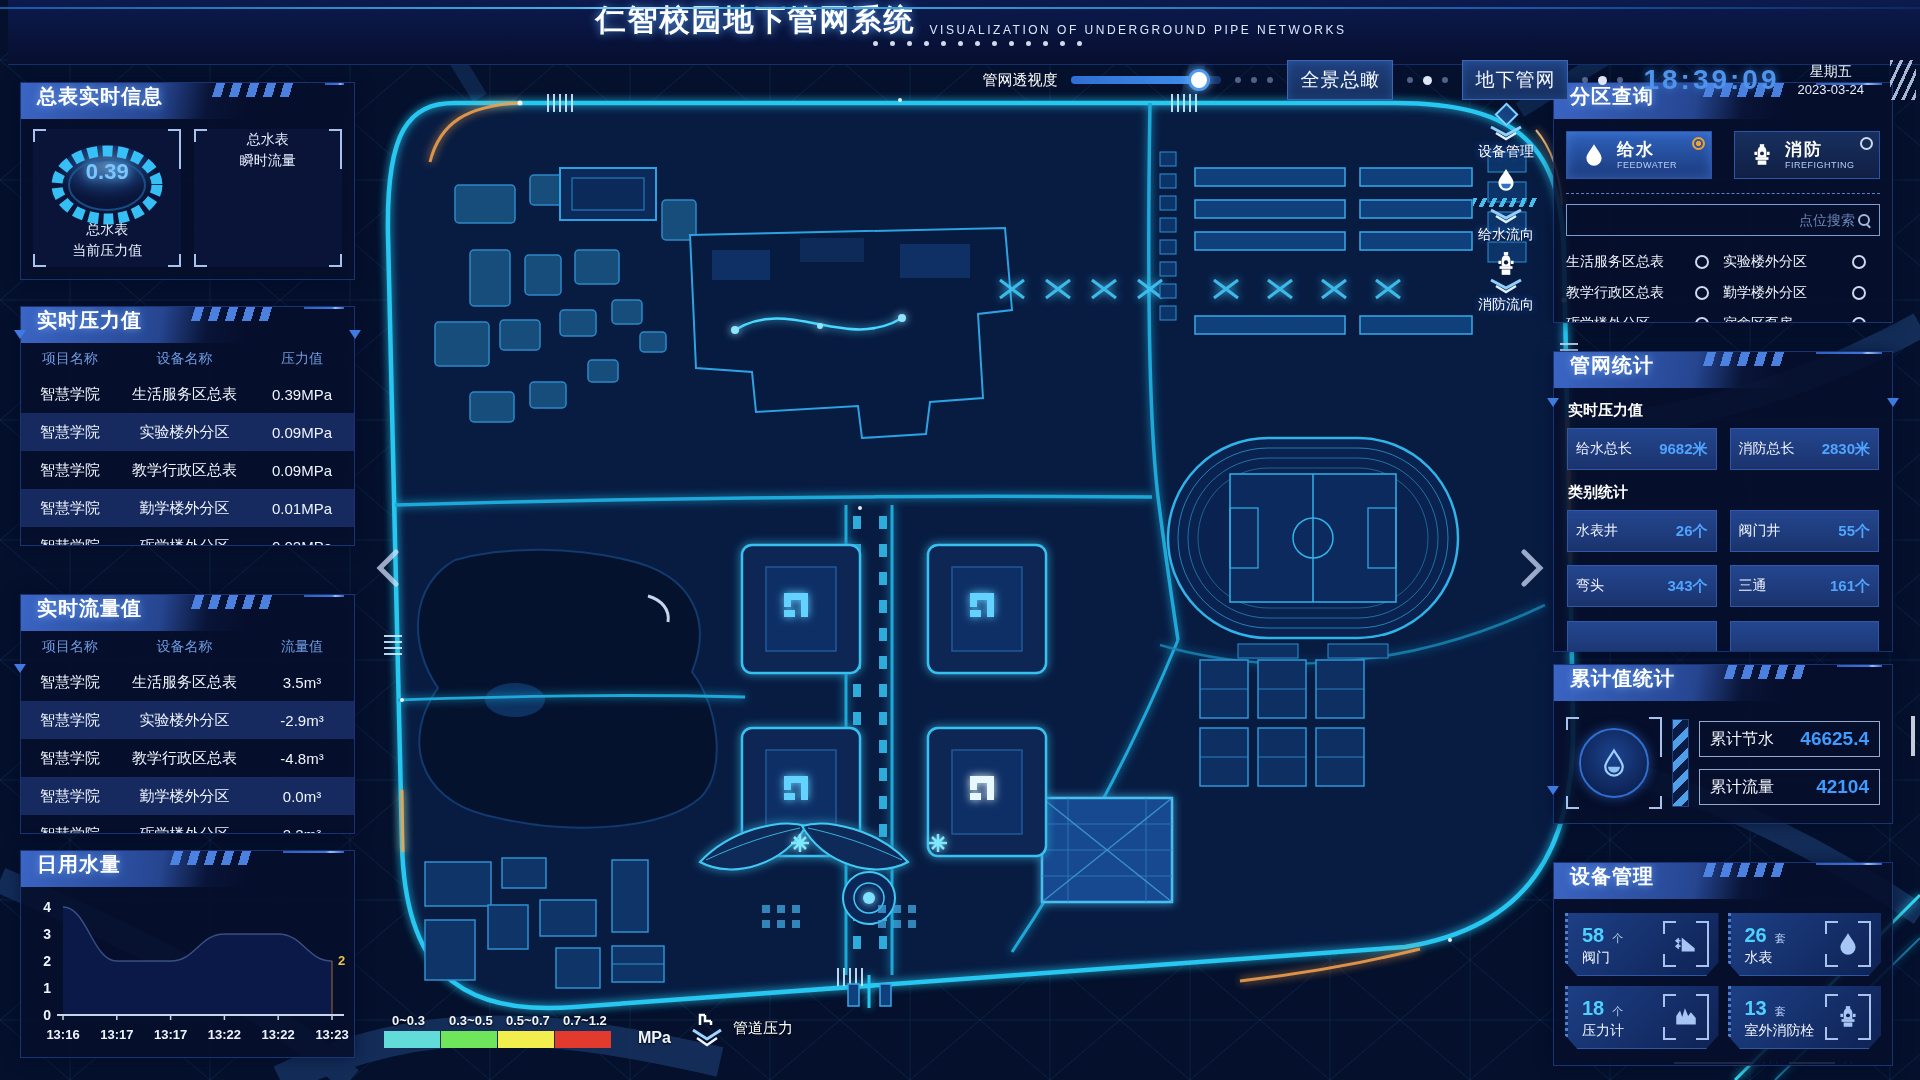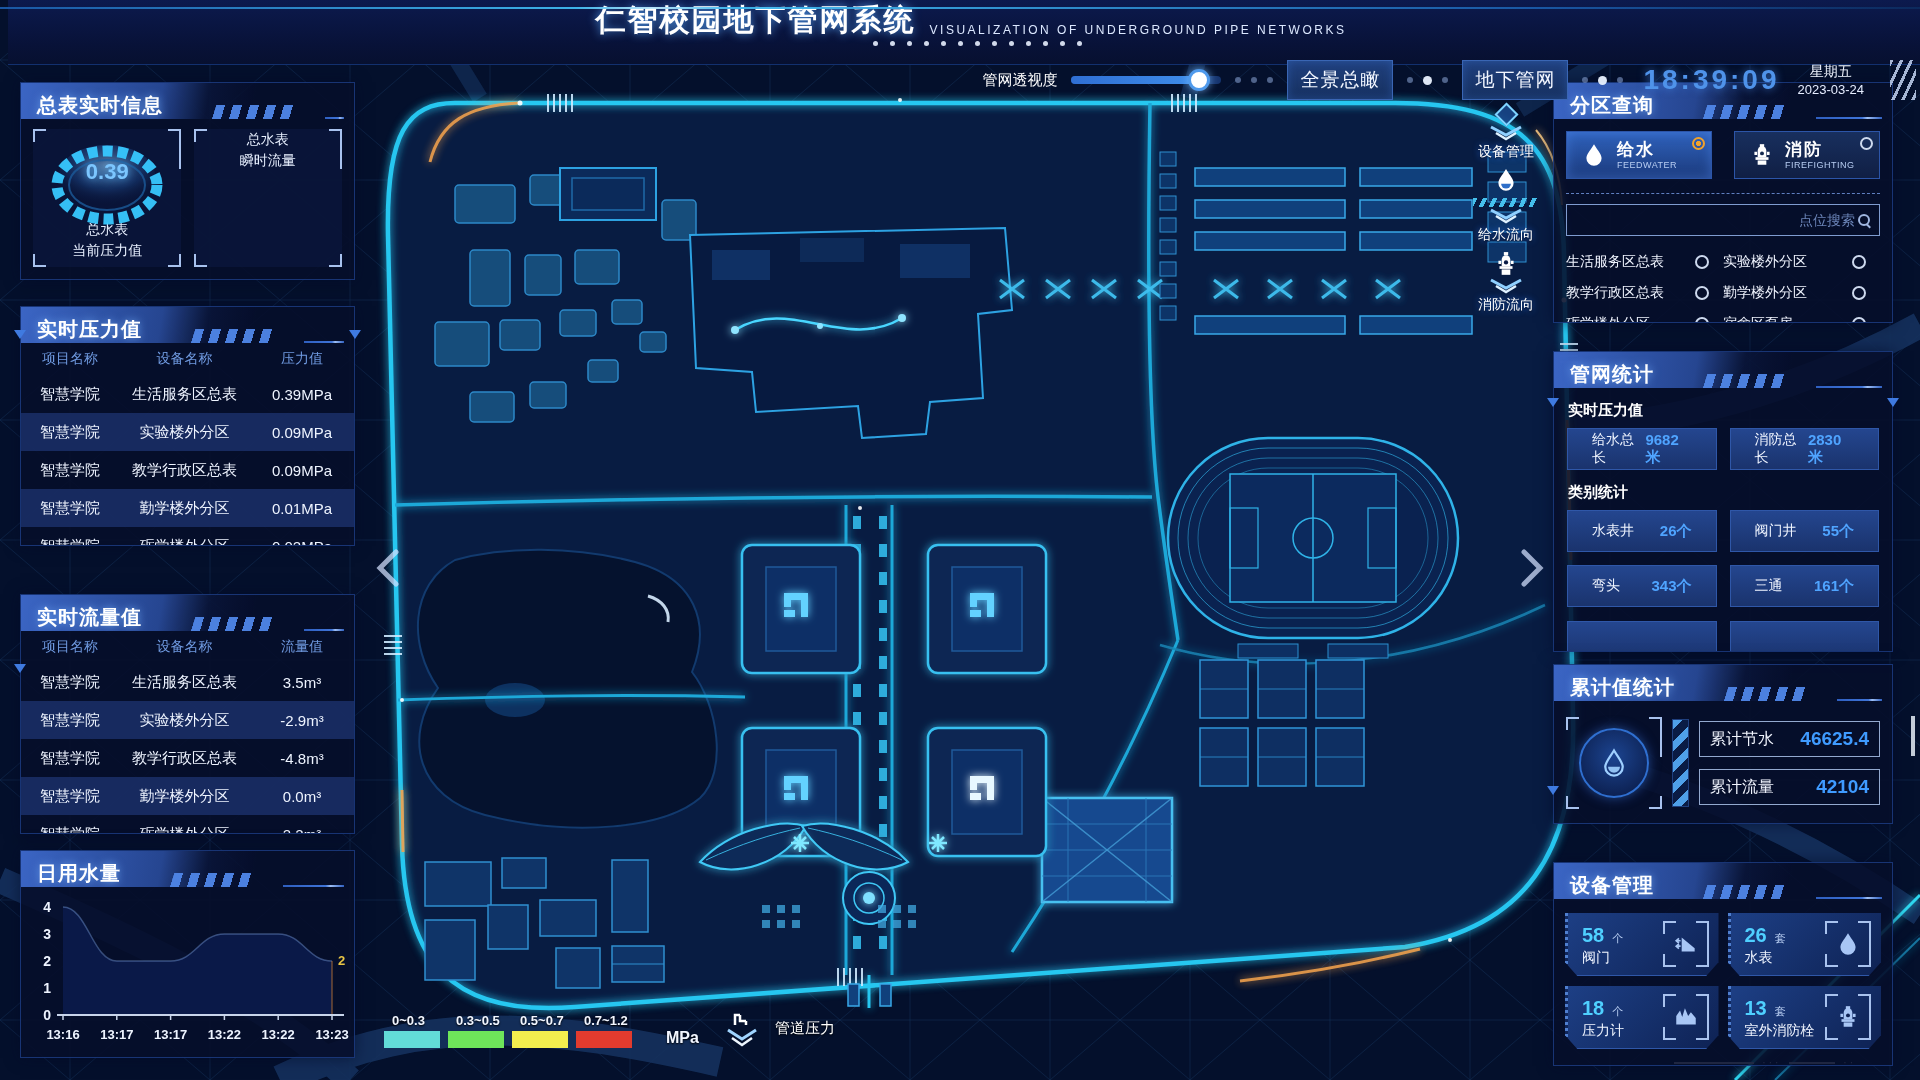--- a/index.html
+++ b/index.html
@@ -41,21 +41,21 @@
   .clock-block{display:flex;flex-direction:column;align-items:center;line-height:1.35;margin:0 4px;}
   .clock-week{font-size:14px;color:#f0f5ff;}
   .clock-date{font-size:13px;color:#e6edff;}
 
   
   .panel{position:absolute;top:82px;z-index:20;display:flex;flex-direction:column;}
   #left-panel{left:20px;width:335px;}
   #right-panel{left:1553px;width:340px;}
   .sec{background:rgba(6,14,42,.88);border:1px solid rgba(40,86,178,.55);position:relative;
     box-shadow:0 0 14px rgba(0,10,40,.6);}
-  .sec-title{position:relative;height:36px;display:flex;align-items:flex-end;overflow:hidden;
+  .sec-title{position:relative;height:36px;display:flex;align-items:flex-start;overflow:hidden;
     background:linear-gradient(100deg,rgba(62,106,205,.95) 0%,rgba(46,84,170,.8) 42%,rgba(20,40,95,.25) 56%,transparent 70%);gap:25px;}
   .sec-title .t{font-size:20px;font-weight:bold;color:#ffffff;padding-left:16px;letter-spacing:1px;
     text-shadow:0 0 8px rgba(120,180,255,.8);white-space:nowrap;}
   .sec-title .slashes{width:78px;height:14px;margin-left:26px;transform:skewX(-18deg);
     background:repeating-linear-gradient(90deg,#4f86e8 0 9px,transparent 9px 17px);opacity:.95;flex:none;}
   .sec-title .tline{flex:1;height:2px;background:linear-gradient(90deg,#2f5fc0,#3f74d8 70%,#9fc0f5 78%,#2f5fc0);margin:0 10px 0 8px;}
   .edge-arrow{position:absolute;width:0;height:0;border-left:6px solid transparent;border-right:6px solid transparent;
     border-top:9px solid #3f7ae0;z-index:25;}
 
   
@@ -107,21 +107,21 @@
   .mag::before{content:"";position:absolute;left:1px;top:1px;width:8px;height:8px;border:2px solid #9fb6e0;border-radius:50%;}
   .mag::after{content:"";position:absolute;right:0;bottom:0;width:5px;height:2px;background:#9fb6e0;transform:rotate(45deg);}
   .pt-list{display:grid;grid-template-columns:1fr 1fr;padding:0 12px;overflow:hidden;height:76px;}
   .pt-item{display:flex;align-items:center;justify-content:space-between;height:31px;padding-right:14px;cursor:pointer;}
   .pt-item span{font-size:14px;color:#f0f5ff;}
   .pt-item .ring{width:14px;height:14px;border-radius:50%;border:2px solid #cdd9ee;box-sizing:border-box;}
 
   
   .sub-label{font-size:15px;font-weight:bold;color:#ffffff;padding:13px 14px 8px;}
   .stat-grid{display:grid;grid-template-columns:1fr 1fr;gap:13px;padding:0 13px;}
-  .stat-box{height:40px;display:flex;align-items:center;justify-content:space-between;padding:0 24px;
+  .stat-box{height:40px;display:flex;align-items:center;justify-content:space-between;padding:0 8px;
     background:linear-gradient(180deg,#24468f,#1a336d);border:1px solid #2f57a8;}
   .stat-box .sl{font-size:14px;color:#f0f5ff;}
   .stat-box .sv{font-size:15px;font-weight:bold;color:#4fa4ff;}
   .stat-clip{overflow:hidden;height:30px;margin-top:14px;}
 
   
   .total-row{display:flex;align-items:center;gap:10px;padding:16px 12px 14px;}
   .total-icon-frame{position:relative;width:96px;height:92px;flex:none;display:flex;align-items:center;justify-content:center;}
   .total-circle{width:66px;height:66px;border-radius:50%;border:2px solid #2f6fd0;
     background:radial-gradient(circle at 50% 40%,#1c4490,#0d2254 75%);display:flex;align-items:center;justify-content:center;
@@ -148,21 +148,21 @@
   #map-tools{position:absolute;left:1460px;top:72px;width:92px;z-index:15;display:flex;flex-direction:column;align-items:center;}
   .tool{display:flex;flex-direction:column;align-items:center;cursor:pointer;margin-bottom:6px;}
   .tool-label{font-size:14px;color:#ffffff;text-shadow:0 0 6px rgba(40,120,255,.9),0 1px 2px #000;margin-top:2px;white-space:nowrap;}
   .diamond{width:13px;height:13px;border:2px solid #7fd4ff;background:rgba(26,74,143,.85);transform:rotate(45deg);margin:4px 0 2px;}
   .hatch-strip{width:66px;height:9px;background:repeating-linear-gradient(115deg,#49c8f5 0 4px,transparent 4px 9px);margin:3px 0 1px;opacity:.95;}
 
   
   .nav-arrow{position:absolute;z-index:12;width:26px;height:40px;cursor:pointer;opacity:.85;}
 
   
-  #legend{position:absolute;left:384px;top:1012px;z-index:15;display:flex;align-items:flex-end;gap:8px;}
+  #legend{position:absolute;left:384px;top:1012px;z-index:15;display:flex;align-items:flex-end;gap:1px;}
   .seg{display:flex;flex-direction:column;width:56px;}
   .seg-label{font-size:13px;font-weight:bold;color:#f2f6ff;text-align:left;padding-left:8px;margin-bottom:3px;
     text-shadow:0 1px 2px #000;}
   .seg-bar{height:17px;width:100%;}
   .legend-unit{font-size:16px;font-weight:bold;color:#f2f6ff;margin:0 18px 1px 26px;text-shadow:0 1px 2px #000;}
   .legend-ic{display:flex;flex-direction:column;align-items:center;margin-right:8px;}
   .legend-label{font-size:15px;color:#ffffff;margin-bottom:10px;text-shadow:0 1px 2px #000;}
 
   .white-bar{position:absolute;left:1911px;top:716px;width:4px;height:40px;background:#e8eef8;opacity:.85;z-index:16;}
   #br-decor{position:absolute;right:64px;bottom:12px;z-index:16;display:flex;align-items:center;gap:8px;opacity:.9;}

